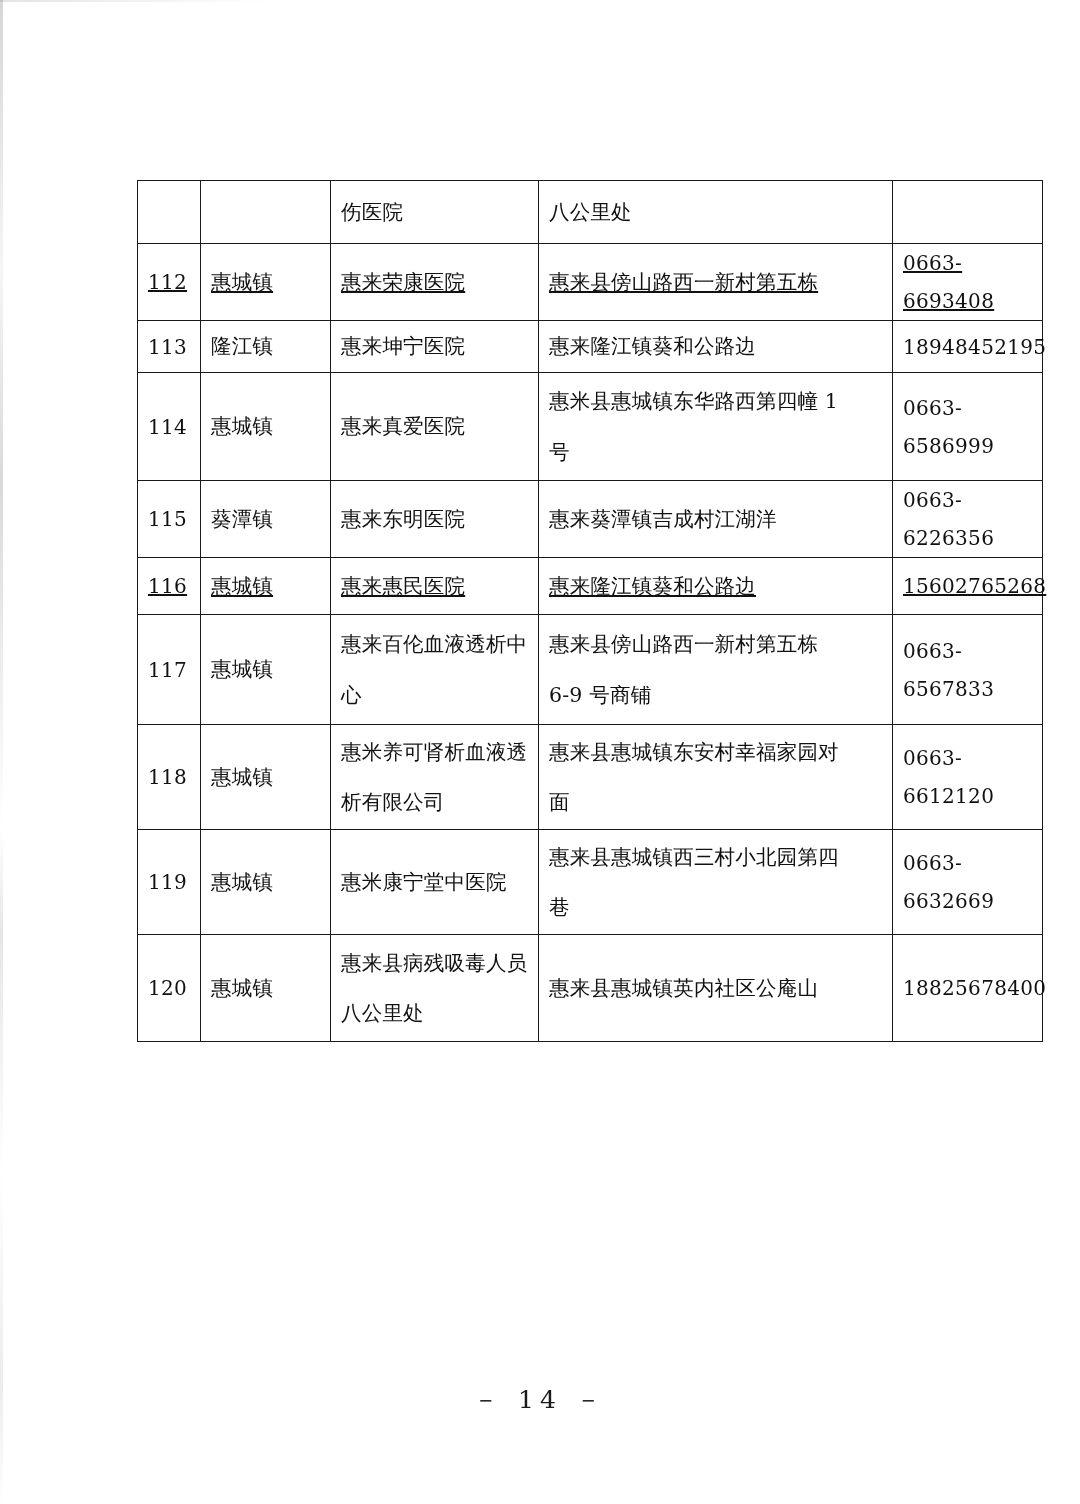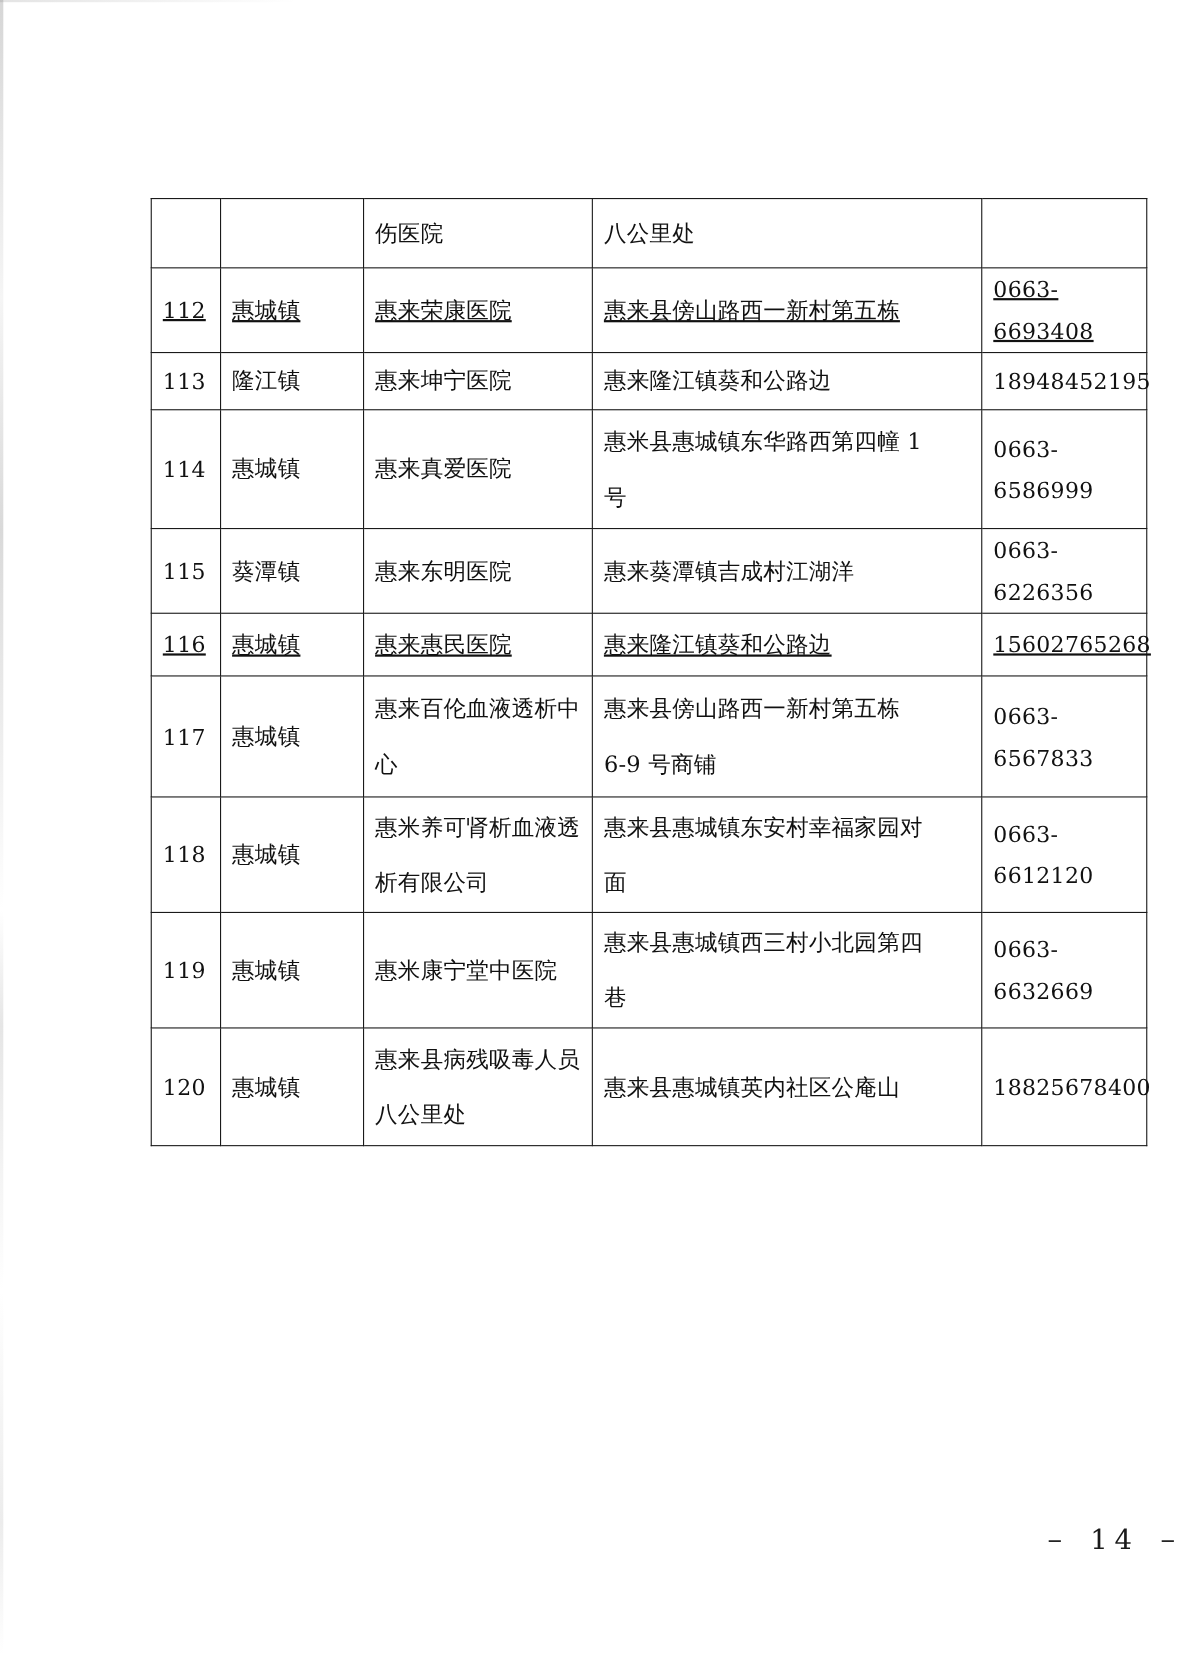--- a/index.html
+++ b/index.html
@@ -93,21 +93,21 @@
     display: block;
     line-height: 2.45;
   }
 
   
   .page-footer {
     position: absolute;
     left: 0;
     top: 1383px;
     width: 1080px;
-    text-align: right;
+    text-align: center;
     font-size: 25px;
     letter-spacing: 6px;
     color: #1a1a1a;
     font-family: "DejaVu Serif", "Liberation Serif", serif;
   }
 </style>
 </head>
 <body>
 
 <div class="scan-edge-left"></div>

